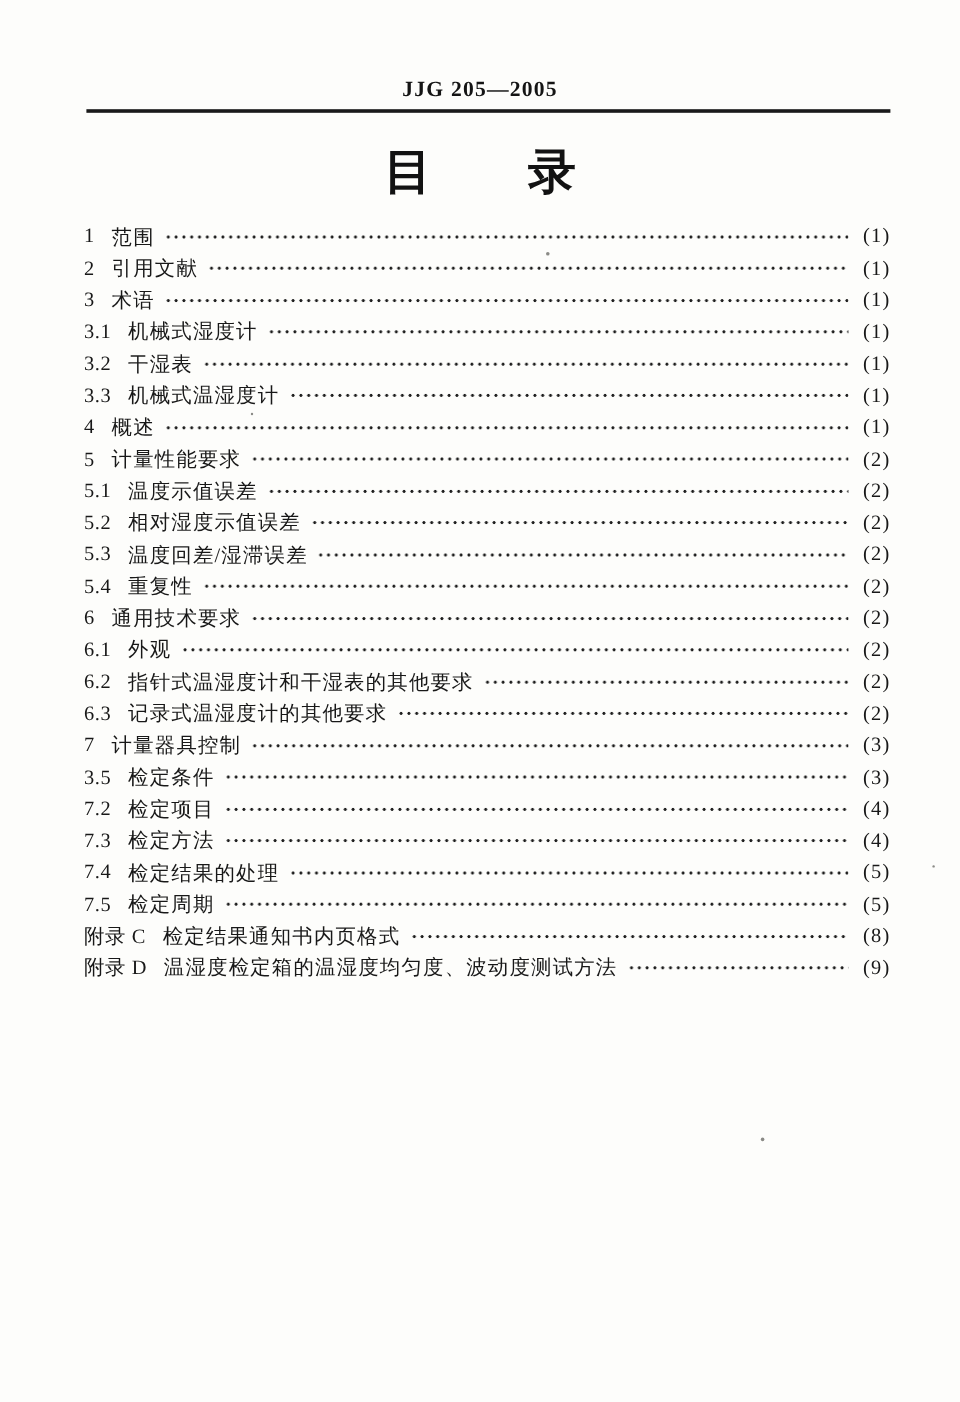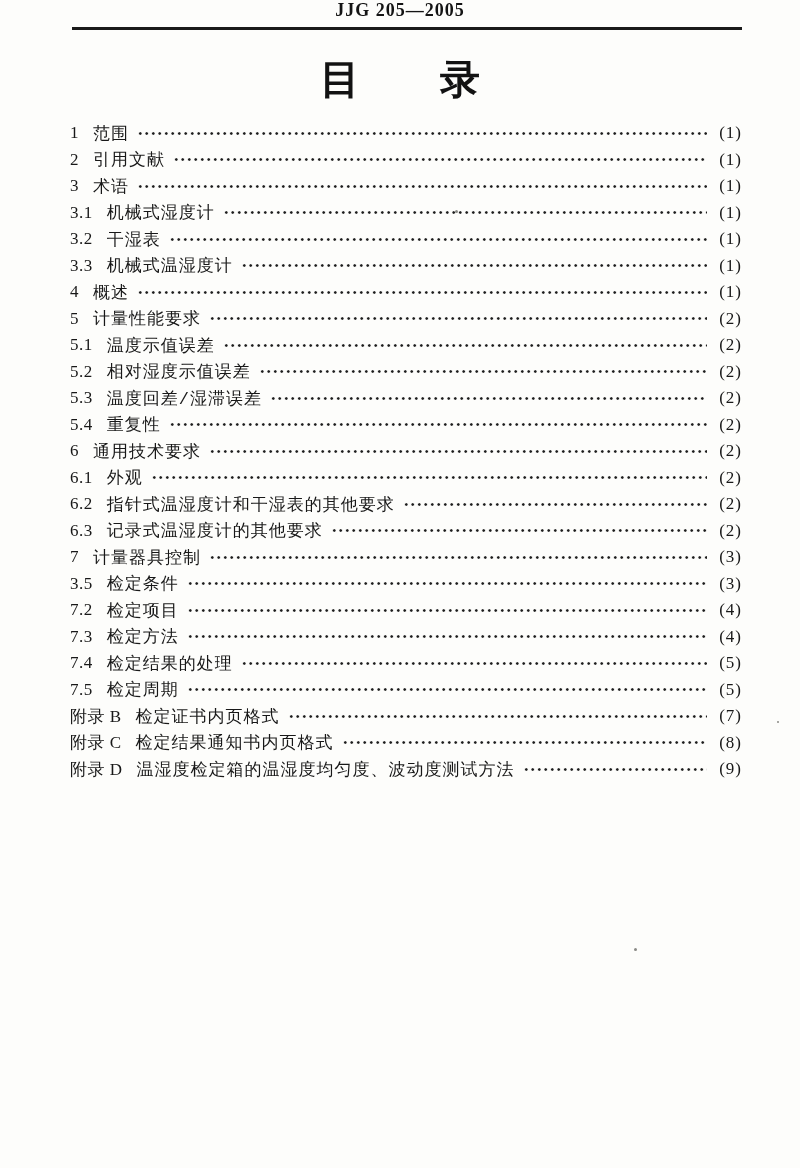--- a/index.html
+++ b/index.html
@@ -10,20 +10,21 @@
   .page {
     position: relative;
     width: 800px;
     height: 1168px;
     margin: 0 auto;
     background: #fdfdfb;
     overflow: hidden;
     font-family: "Liberation Serif", "DejaVu Serif", serif;
     color: #181818;
     box-sizing: border-box;
+    padding-top: 64px;
   }
   .doc-code {
     text-align: center;
     font-size: 18px;
     line-height: 20px;
     font-weight: bold;
     letter-spacing: 1px;
     color: #141414;
   }
   .header-rule {
@@ -51,21 +52,20 @@
     white-space: nowrap;
   }
   .toc-row .num {
     margin-right: 14px;
     letter-spacing: 0.5px;
     flex: 0 0 auto;
   }
   .toc-row .label {
     letter-spacing: 1px;
     flex: 0 0 auto;
-    font-family: Liberation Mono, monospace;
   }
   .toc-row .dots {
     flex: 1 1 auto;
     align-self: center;
     height: 17px;
     margin: 0 12px 0 8px;
     background-image: radial-gradient(circle, #1d1d1d 1.1px, rgba(0,0,0,0) 1.5px);
     background-size: 6.5px 17px;
     background-repeat: repeat-x;
     background-position: 0 center;
@@ -241,26 +241,20 @@
   </div>
 
   <div class="toc-row">
     <span class="num">7.5</span>
     <span class="label">检定周期</span>
     <span class="dots"></span>
     <span class="pageno">(5)</span>
   </div>
 
 
-  <div class="toc-row">
-    <span class="num">附录 B</span>
-    <span class="label">检定证书内页格式</span>
-    <span class="dots"></span>
-    <span class="pageno">(7)</span>
-  </div>
 
   <div class="toc-row">
     <span class="num">附录 C</span>
     <span class="label">检定结果通知书内页格式</span>
     <span class="dots"></span>
     <span class="pageno">(8)</span>
   </div>
 
   <div class="toc-row">
     <span class="num">附录 D</span>

